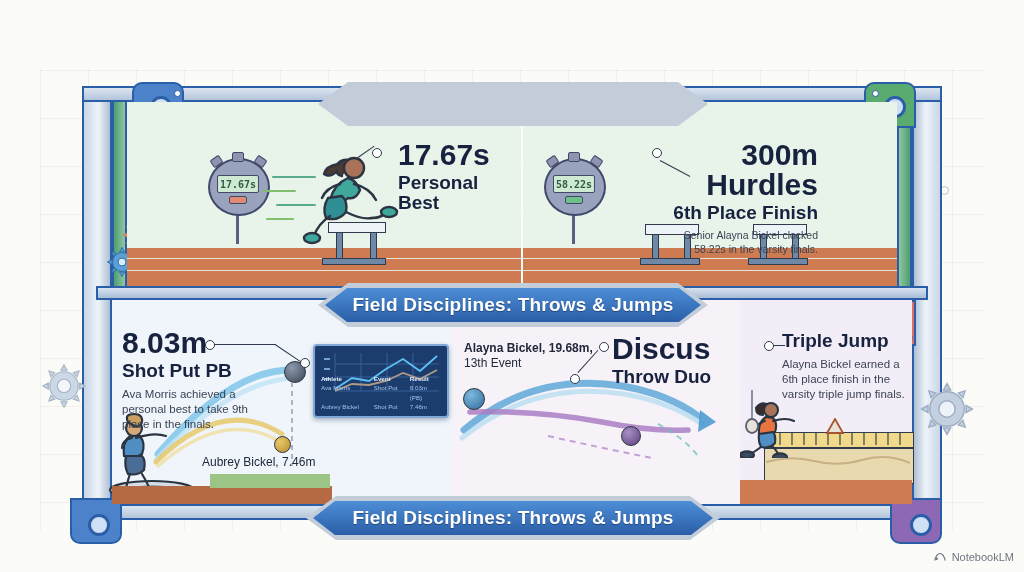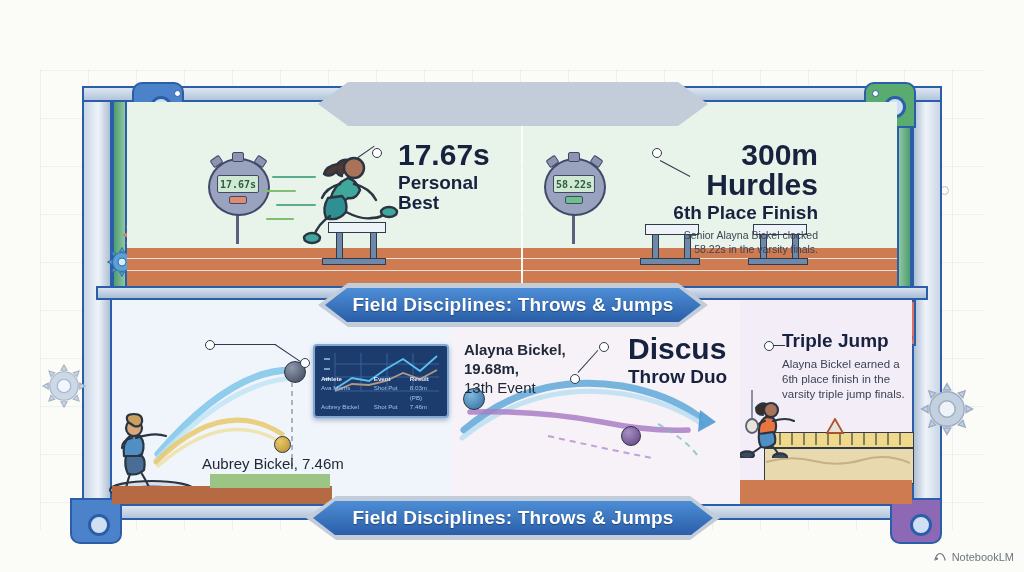--- a/index.html
+++ b/index.html
@@ -99,21 +99,21 @@
   .dc-row > span{display:block;}
   .dc-head > span{color:#dfe9f7;font-weight:bold;}
   .dc-body > span{color:#9fc4ea;}
   .c1{width:44%;} .c2{width:30%;} .c3{width:26%;}
 
   .ball{position:absolute;border-radius:50%;}
 
   .sand{position:absolute;background:#e8d9ae;border:1.6px solid #2f3b4d;}
   .board{position:absolute;background:#f0d98a;border:1.6px solid #2f3b4d;}
 
-  .label-sm{position:absolute;font-size:15px;color:#20293a;line-height:1.25;}
+  .label-sm{position:absolute;font-size:12px;color:#20293a;line-height:1.25;}
   .label-sm b{font-weight:bold;}
 
   .watermark{position:absolute;right:10px;bottom:8px;display:flex;align-items:center;
      gap:5px;font-size:11px;color:#6e7683;}
 </style>
 </head>
 <body>
 
 <div id="stage">
 
@@ -339,20 +339,25 @@
       <path d="M24 62 q-4 12 -4 16" fill="none"></path>
       <path d="M36 62 q6 10 8 16" fill="none"></path>
       <ellipse cx="19" cy="79" rx="8" ry="4" fill="#4f8fc4"></ellipse>
       <ellipse cx="46" cy="79" rx="8" ry="4" fill="#4f8fc4"></ellipse>
     </g>
   </svg>
 
   <div style="position:absolute;left:112px;top:486px;width:220px;height:18px;background:#b56a44;"></div>
   <div style="position:absolute;left:210px;top:474px;width:120px;height:14px;background:#9cc484;"></div>
 
+  <div style="position:absolute;left:122px;top:328px;width:172px;">
+    <div class="stat-num">8.03m</div>
+    <div class="stat-sub">Shot Put PB</div>
+    <div class="stat-body" style="width:126px;">Ava Morris achieved a personal best to take 9th place in the finals.</div>
+  </div>
   <div class="callout-dot" style="left:205px;top:340px;"></div>
   <div class="callout-line" style="left:214px;top:344px;width:62px;"></div>
   <div class="callout-line" style="left:275px;top:344px;width:32px;transform:rotate(34deg);"></div>
   <div class="callout-dot" style="left:300px;top:358px;"></div>
 
   <div class="label-sm" style="left:202px;top:455px;">
     <span>Aubrey Bickel, 7.46m</span>
   </div>
   <div class="callout-line" style="left:196px;top:458px;width:1.6px;height:0;border-left:1.4px solid #2f3b4d;"></div>
 
@@ -407,21 +412,21 @@
 
   <div class="label-sm" style="left:464px;top:341px;width:130px;">
     <b>Alayna Bickel, 19.68m,</b><br>
     <span>13th Event</span>
   </div>
 
   <div class="callout-dot" style="left:599px;top:342px;"></div>
   <div class="callout-line" style="left:578px;top:372px;width:30px;transform:rotate(-48deg);"></div>
   <div class="callout-dot" style="left:570px;top:374px;"></div>
 
-  <div style="position:absolute;left:628px;top:334px;width:124px;">
+  <div style="position:absolute;left:612px;top:334px;width:124px;">
     <div class="stat-num">Discus</div>
     <div class="stat-sub">Throw Duo</div>
   </div>
 
   <div style="position:absolute;left:782px;top:328px;width:132px;">
     <div class="stat-sub">Triple Jump</div>
     <div class="stat-body" style="width:124px;">Alayna Bickel earned a 6th place finish in the varsity triple jump finals.</div>
   </div>
   <div class="callout-dot" style="left:764px;top:341px;"></div>
   <div class="callout-line" style="left:773px;top:345px;width:12px;"></div>

